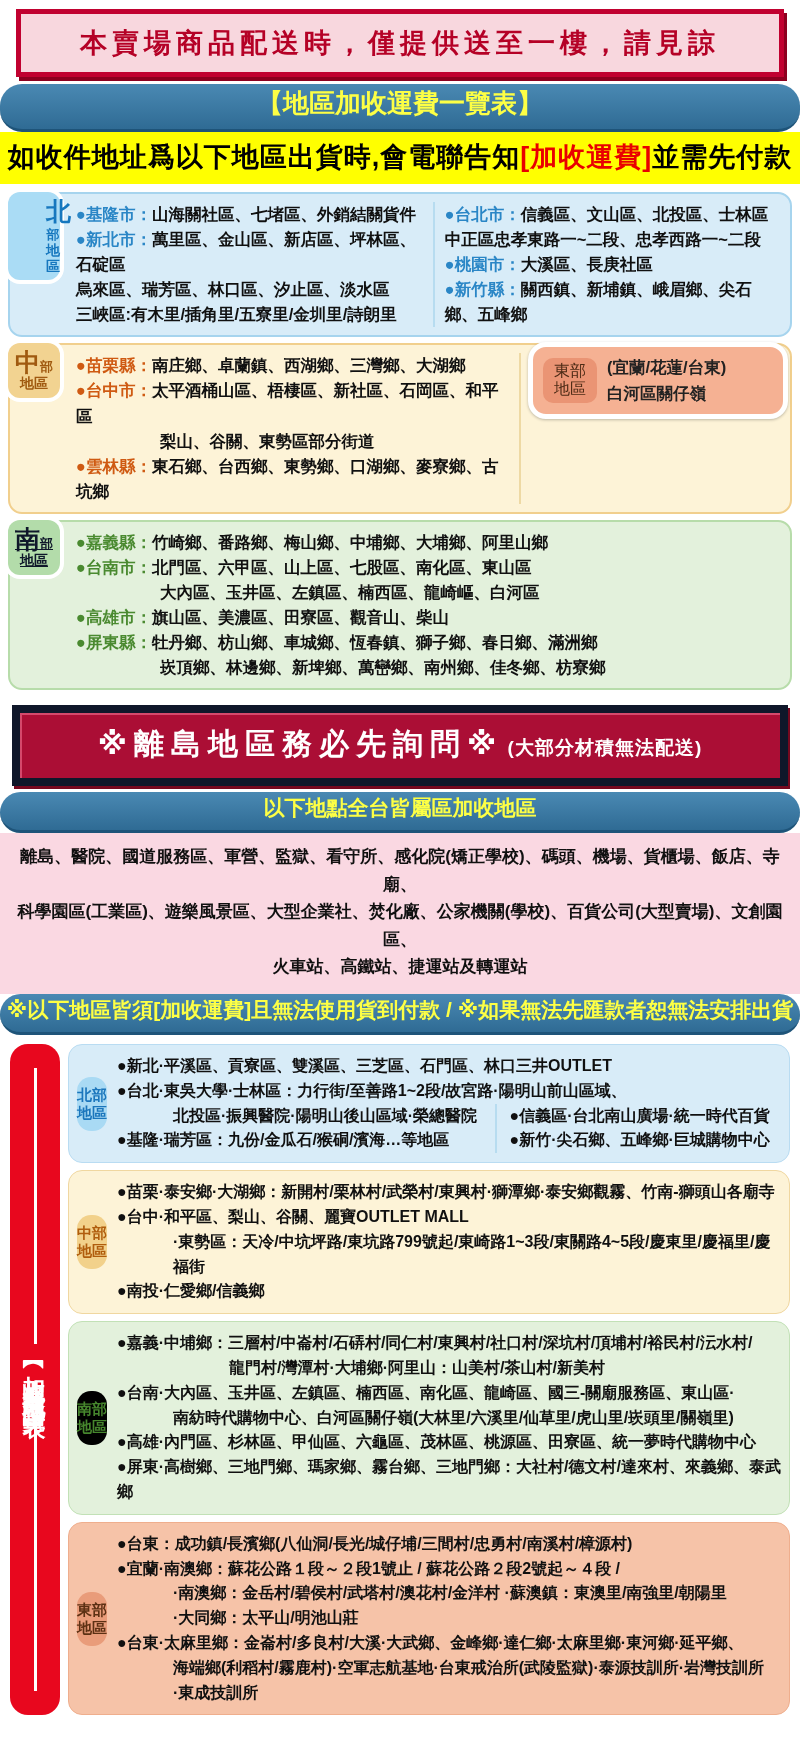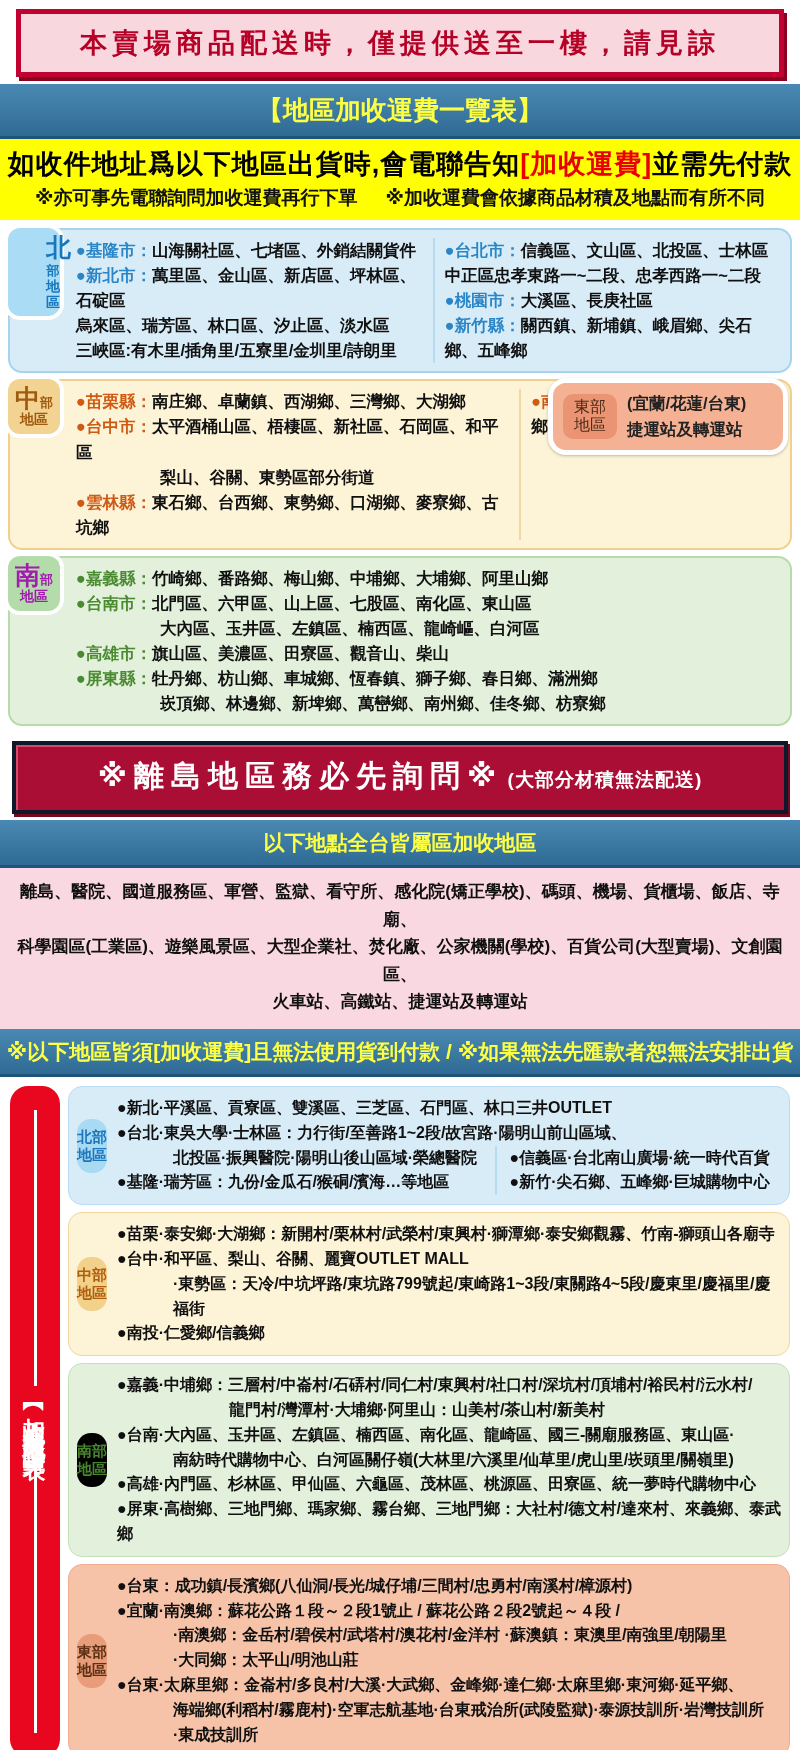--- a/index.html
+++ b/index.html
@@ -11,21 +11,21 @@
   
   .top-wrap { padding:9px 16px 7px; }
   .top-banner {
     border:5px solid #c10130; background:#f8d7de; box-shadow:3px 4px 0 #8d001f;
     color:#b50126; font-size:27px; font-weight:800; text-align:center;
     letter-spacing:5px; padding:11px 0;
   }
   
   .band {
     background:linear-gradient(#4a89b3,#2f6b94); border-bottom:3px solid #1e5479;
-    color:#fdff45; text-align:center; font-weight:800; padding:9px 0 8px;
+    color:#fdff45; text-align:center; font-weight:800; padding:2px 0 8px;border-radius:22px;
   }
   .band.big { font-size:26px; }
   .band.mid { font-size:21px; }
   
   .yellow-notice { background:#ffff00; text-align:center; padding:7px 4px 9px; }
   .yn1 { font-size:27px; font-weight:800; color:#000; letter-spacing:1px; }
   .yn1 .red { color:#e90000;margin-top:44px; }
   .yn2 { font-size:19px; font-weight:800; margin-top:3px; }
   .yn2 span { margin:0 14px; }
   
@@ -33,51 +33,51 @@
   .ubox { position:relative; border-radius:14px; margin:6px 0; padding:8px 10px 8px 66px; }
   .ubox.north { background:#d8ecf8; border:2px solid #a6d4ee; }
   .ubox.central { background:#fdf3d7; border:2px solid #f1cf8d; }
   .ubox.south { background:#e3f1dc; border:2px solid #b7dcaa; }
   .ubadge {
     position:absolute; left:-2px; top:-2px; width:52px; border-radius:12px;
     text-align:center; padding:5px 0 6px; line-height:1.12; box-shadow:0 0 0 4px #fff;
   }
   .north .ubadge { background:#aadcf5; color:#1677be;padding-left:38px; }
   .central .ubadge { background:#f2d391; color:#a05a10; }
-  .south .ubadge { background:#b3dcaa; color:#a21caf; }
+  .south .ubadge { background:#b3dcaa; color:#0f172a;text-decoration:underline; }
   .ubadge .big { font-size:25px; font-weight:800; }
   .ubadge .sm { font-size:13px; font-weight:800; }
   .ubadge .sub { display:block; font-size:14px; font-weight:800; }
   .ucols { display:flex; }
   .ucol-l { flex:1.04; padding-right:8px; }
   .ucol-r { flex:1; padding-left:10px; }
   .north .ucol-r { border-left:2px solid #b7dcf0; }
   .central .ucol-l { flex:1.75; }
   .central .ucol-r { border-left:2px solid #eed9a4; }
   .uline { font-size:16.5px; font-weight:700; line-height:1.52; color:#101010; }
   .uline.ind { padding-left:84px; }
   .north .uline .h { color:#2a86c6; }
   .central .uline .h { color:#cf5a12;margin-top:32px; }
   .south .uline .h { color:#4a8a30; }
   
   .east-float {
-    position:absolute; right:12px; top:158px; width:240px; z-index:3;
+    position:absolute; right:12px; top:158px; width:260px; z-index:3;
     background:#f5b193; border:5px solid #fff; border-radius:18px;
     box-shadow:0 1px 3px rgba(0,0,0,.25);
     display:flex; align-items:center; gap:10px; padding:8px 10px;
   }
   .ebadge {
     background:#ea9474; color:#4c2a15; border-radius:10px; width:54px;
     text-align:center; padding:4px 0 5px; line-height:1.1;
   }
   .etext { font-size:16.5px; font-weight:800; color:#222; line-height:1.55; }
   
   .island-wrap { padding:5px 12px 6px; }
   .island {
-    background:#ab0e35; border:4px solid #0f172a;
+    background:#ab0e35; border:8px solid #0f172a;
     box-shadow:inset 2px 2px 0 #d5496c, 2px 3px 0 #75081f;
     color:#fff; text-align:center; padding:11px 0 13px;
   }
   .island .main { font-size:30px; font-weight:800; letter-spacing:7px; }
   .island .sub { font-size:19px; font-weight:700; letter-spacing:1px; }
   
   .pinkpara { background:#fad8e2; text-align:center; padding:10px 4px 13px; }
   .pinkpara .pl { font-size:17px; font-weight:700; line-height:1.62; color:#101010; }
   
   .lower { display:flex; gap:8px; padding:9px 10px 5px; }
@@ -118,23 +118,20 @@
 <div class="top-wrap">
   <div class="top-banner">本賣場商品配送時，僅提供送至一樓，請見諒</div>
 </div>
 
 <div class="band big">【地區加收運費一覽表】</div>
 
 <div class="yellow-notice">
   <div class="yn1">
     <span>如收件地址爲以下地區出貨時,會電聯告知</span><span class="red">[加收運費]</span><span>並需先付款</span>
   </div>
-  <div class="yn2">
-    <span>※亦可事先電聯詢問加收運費再行下單</span><span>※加收運費會依據商品材積及地點而有所不同</span>
-  </div>
 </div>
 
 <div class="uregions">
 
   <div class="ubox north">
     <div class="ubadge">
       <div><span class="big">北</span><span class="sm">部</span></div>
       <span class="sub">地區</span>
     </div>
     <div class="ucols">
@@ -184,21 +181,21 @@
     <div class="uline ind"><span>崁頂鄉、林邊鄉、新埤鄉、萬巒鄉、南州鄉、佳冬鄉、枋寮鄉</span></div>
   </div>
 
   <div class="east-float">
     <div class="ebadge">
       <div><span class="big">東</span><span class="sm">部</span></div>
       <span class="sub">地區</span>
     </div>
     <div class="etext">
       <div>(宜蘭/花蓮/台東)</div>
-      <div>捷運站及轉運站</div>
+      <div>白河區關仔嶺</div>
     </div>
   </div>
 </div>
 
 <div class="island-wrap">
   <div class="island">
     <span class="main">※離島地區務必先詢問※</span>
     <span class="sub">(大部分材積無法配送)</span>
   </div>
 </div>

